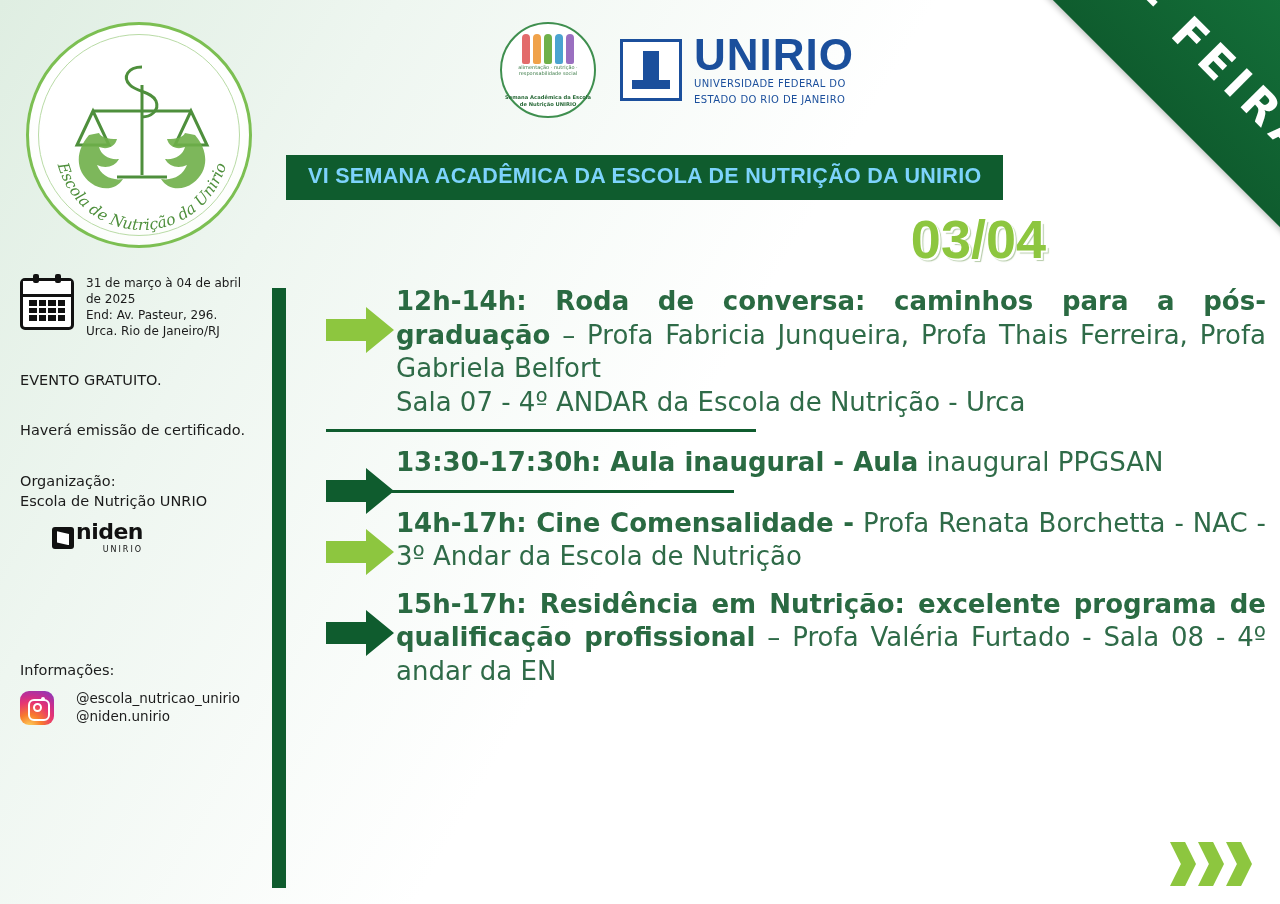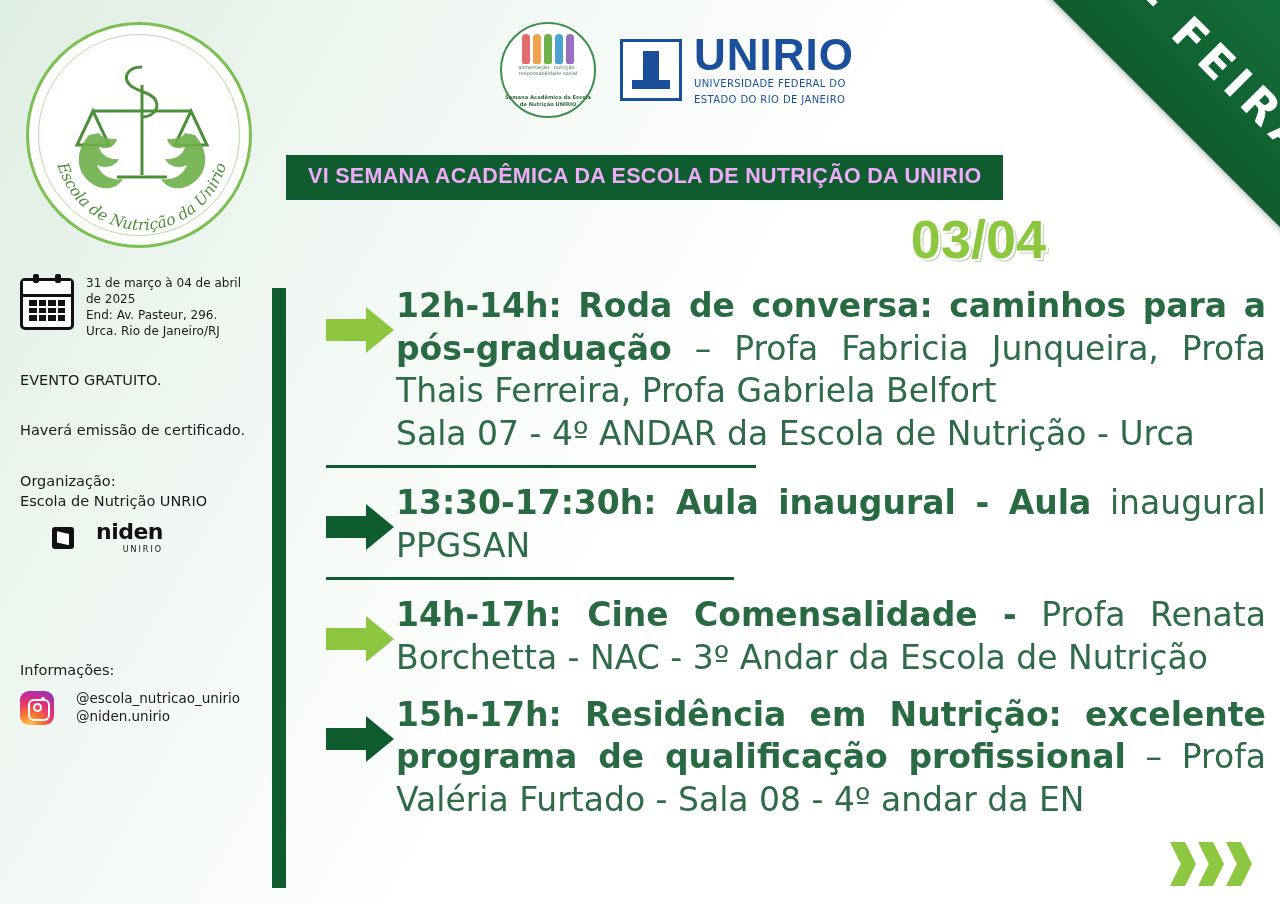--- a/index.html
+++ b/index.html
@@ -84,21 +84,21 @@
     display: grid; grid-template-columns: repeat(4, 1fr); grid-template-rows: repeat(3, 1fr);
     gap: 2px;
   }
   .cal-icon .grid i { background: #111; display: block; }
 
   .date-text { font-size: 12px; line-height: 1.33; color: #1b1b1b; padding-top: 2px; }
 
   .side-para { font-size: 14.5px; line-height: 1.35; color: #1b1b1b; margin-bottom: 18px; margin-top: 31px; }
 
   .niden {
-    display: flex; align-items: center; gap: 22px; margin-top: 10px; padding-left: 32px;
+    display: flex; align-items: center; gap: 2px; margin-top: 10px; padding-left: 32px;
   }
   .niden .mark {
     width: 22px; height: 22px;
     background: #111; position: relative; border-radius: 3px;
   }
   .niden .mark::after {
     content: ""; position: absolute; left: 5px; top: 4px;
     width: 12px; height: 14px; background: #fff;
     clip-path: polygon(0 0, 100% 20%, 100% 100%, 0 80%);
   }
@@ -153,21 +153,21 @@
     content: ""; position: absolute; left: 9px; right: 9px; bottom: 9px; height: 9px; background: #1b4f9c;
   }
   .unirio-text .big {
     font-size: 44px; font-weight: bold; color: #1b4f9c; letter-spacing: 1px; line-height: .95;
     font-family: "Liberation Sans", sans-serif;
   }
   .unirio-text .small { font-size: 10px; color: #1b4f9c; letter-spacing: .4px; line-height: 1.25; margin-top: 3px; }
 
   .title-bar {
     position: absolute; top: 155px; left: 286px;
-    background: #0f5c2e; color: #f0abfc;
+    background: #0f5c2e; color: #7dd3fc;
     padding: 9px 22px 11px 22px;
     font-size: 21.5px; font-weight: bold; letter-spacing: .3px;
     font-family: "Liberation Sans", sans-serif;
   }
   .big-date {
     position: absolute; top: 208px; left: 286px; width: 760px;
     text-align: right;
     font-size: 54px; font-weight: bold;
     color: #8dc63f;
     text-shadow: 2px 2px 0 #ffffff, 3px 3px 1px rgba(90,140,60,.45);
@@ -177,21 +177,21 @@
   
   .vline {
     position: absolute; left: 272px; top: 288px;
     width: 14px; height: 600px; background: #0f5c2e;
   }
   .schedule { position: absolute; left: 286px; top: 285px; width: 980px; }
   .ev { position: relative; padding-left: 110px; margin-bottom: 6px; }
   .ev .arrow { position: absolute; left: 40px; top: 22px; width: 68px; height: 46px; }
   .ev .arrow svg { display: block; }
   .ev p {
-    font-size: 33px; line-height: 1.29; color: #2f6b48;
+    font-size: 26px; line-height: 1.29; color: #2f6b48;
     text-align: justify; text-justify: inter-word;
     font-family: "DejaVu Sans", sans-serif;
   }
   .ev p .b { font-weight: bold; color: #2a6a42; }
   .ev .last-line { text-align: left; }
   .sep { height: 3px; background: #0f5c2e; margin: 10px 0 14px 40px; }
   .sep.s1 { width: 430px; }
   .sep.s2 { width: 408px; }
 
   

